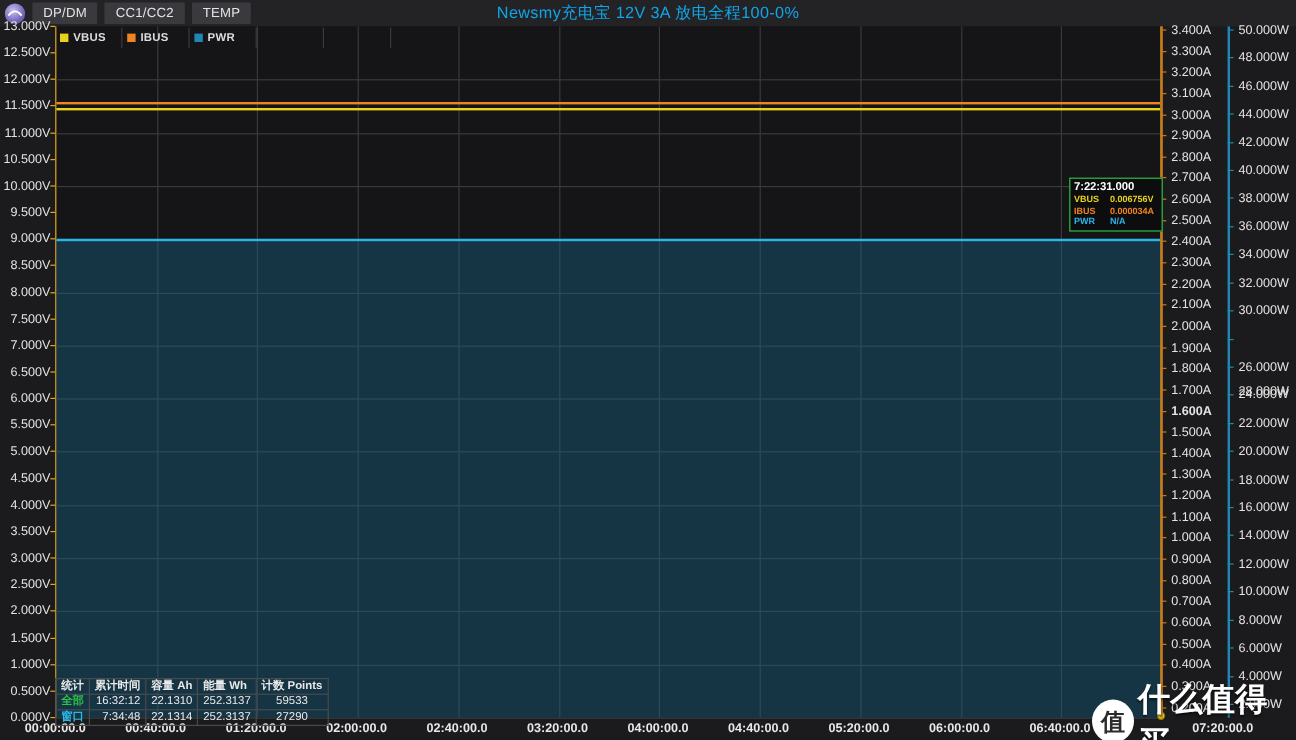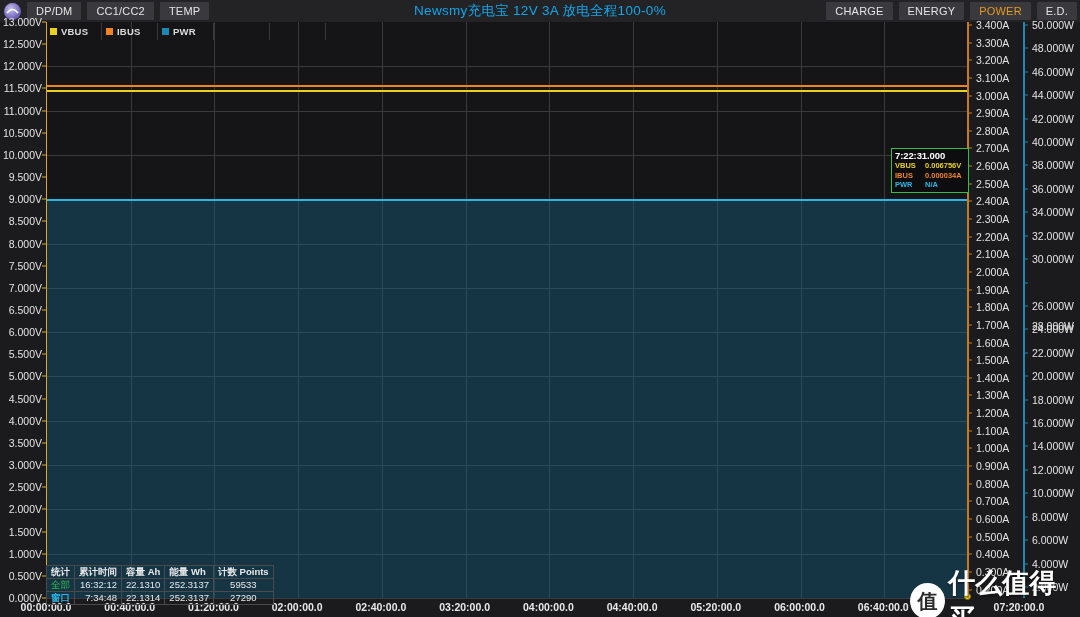--- a/index.html
+++ b/index.html
@@ -129,21 +129,21 @@
   .tt-ibus { color: #ef8421; }
   .tt-pwr  { color: #29b6e8; }
 
   
   .stats {
     position: absolute; left: 46px; top: 565px; z-index: 15;
     border-collapse: collapse; font-size: 9.5px;
   }
   .stats td { border: 1px solid #4a4a4c; padding: 0 4px; height: 12px; line-height: 12px; white-space: nowrap; }
   .stats .hd { color: #e9e9e9; font-weight: bold; }
-  .stats .lab-all { color: #2fbf4a; font-weight: normal; text-align: center; }
+  .stats .lab-all { color: #2fbf4a; font-weight: bold; text-align: center; }
   .stats .lab-win { color: #29b6e8; font-weight: bold; text-align: right; }
   .stats .num { color: #e9e9e9; text-align: right; }
   .stats .num.c { text-align: center; }
 
   
   .wm-power {
     position: absolute; left: 866px; top: 568px; font-size: 21px; font-weight: bold;
     letter-spacing: 2px; color: rgba(255,255,255,0.14); pointer-events: none; z-index: 12;
   }
   .wm-smzdm {
@@ -169,26 +169,20 @@
   <div class="topbar">
     <div class="logo">
       <svg width="13" height="9" viewBox="0 0 13 9">
           <path d="M1 6 Q6.5 -1 12 6" stroke="#ffffff" stroke-width="1.6" fill="none"></path>
         </svg>
     </div>
     <div class="tabbtn">DP/DM</div>
     <div class="tabbtn">CC1/CC2</div>
     <div class="tabbtn">TEMP</div>
     <div class="title">Newsmy充电宝 12V 3A 放电全程100-0%</div>
-    <div class="right-tabs">
-      <div class="tabbtn">CHARGE</div>
-      <div class="tabbtn">ENERGY</div>
-      <div class="tabbtn active-orange">POWER</div>
-      <div class="tabbtn">E.D.</div>
-    </div>
   </div>
 
   <div class="plot" id="plot">
     <div id="gridlayer">
         <div class="grid-v" style="left: 83.7273px;"></div>
         <div class="grid-v" style="left: 167.455px;"></div>
         <div class="grid-v" style="left: 251.182px;"></div>
         <div class="grid-v" style="left: 334.909px;"></div>
         <div class="grid-v" style="left: 418.636px;"></div>
         <div class="grid-v" style="left: 502.364px;"></div>
@@ -322,21 +316,21 @@
       <div class="t" style="top: 232.342px;">2.100A</div>
       <div class="tick" style="top: 232.342px;"></div>
       <div class="t" style="top: 249.983px;">2.000A</div>
       <div class="tick" style="top: 249.983px;"></div>
       <div class="t" style="top: 267.625px;">1.900A</div>
       <div class="tick" style="top: 267.625px;"></div>
       <div class="t" style="top: 285.266px;">1.800A</div>
       <div class="tick" style="top: 285.266px;"></div>
       <div class="t" style="top: 302.908px;">1.700A</div>
       <div class="tick" style="top: 302.908px;"></div>
-      <div class="t" style="top: 320.55px;">1.600A</div>
+      <div class="t" style="top: 320.55px; font-weight: bold;">1.600A</div>
       <div class="tick" style="top: 320.55px;"></div>
       <div class="t" style="top: 338.191px;">1.500A</div>
       <div class="tick" style="top: 338.191px;"></div>
       <div class="t" style="top: 355.833px;">1.400A</div>
       <div class="tick" style="top: 355.833px;"></div>
       <div class="t" style="top: 373.475px;">1.300A</div>
       <div class="tick" style="top: 373.475px;"></div>
       <div class="t" style="top: 391.116px;">1.200A</div>
       <div class="tick" style="top: 391.116px;"></div>
       <div class="t" style="top: 408.758px;">1.100A</div>

